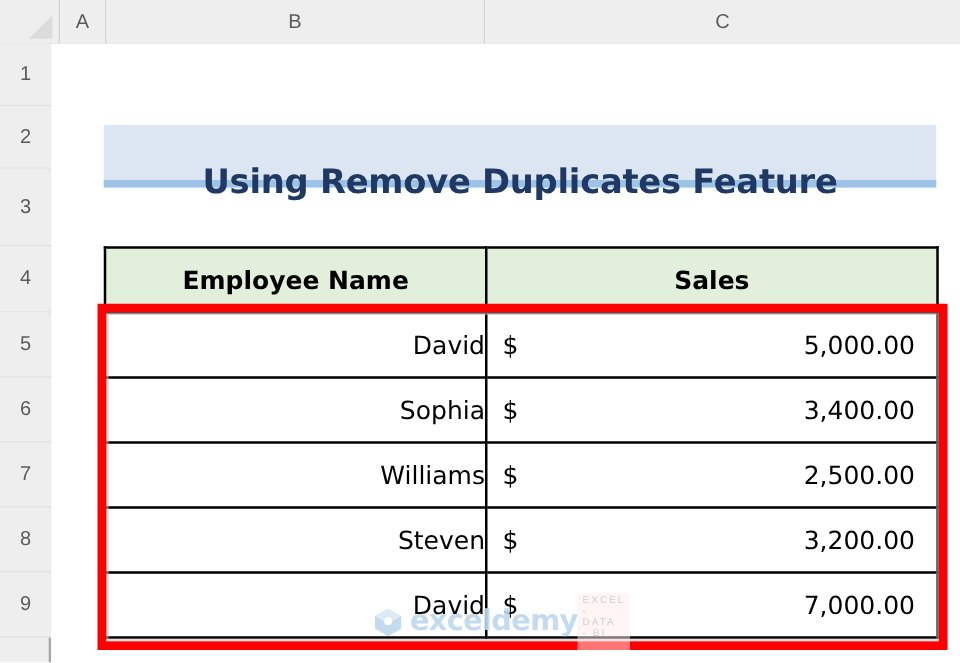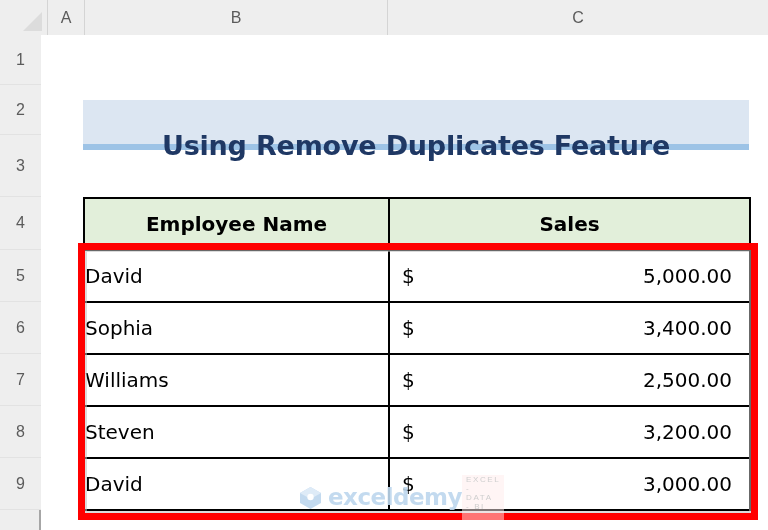--- a/index.html
+++ b/index.html
@@ -136,21 +136,21 @@
     color: #000000;
     text-align: center;
     vertical-align: middle;
   }
 
   td.name-cell {
     background: #ffffff;
     font-size: 20px;
     font-weight: normal;
     color: #000000;
-    text-align: left;
+    text-align: right;
     vertical-align: middle;
     margin-top: 16px;
   }
 
   td.sales-cell {
     background: #ffffff;
     vertical-align: middle;
   }
   .acct {
     display: flex;
@@ -318,21 +318,21 @@
               <span class="sym">$</span>
               <span class="amt">3,200.00</span>
             </div>
           </td>
         </tr>
         <tr>
           <td class="name-cell">David</td>
           <td class="sales-cell">
             <div class="acct">
               <span class="sym">$</span>
-              <span class="amt">3,000.00</span>
+              <span class="amt">7,000.00</span>
             </div>
           </td>
         </tr>
       </tbody>
     </table>
   </div>
 
   <div class="red-box">
     <div class="red-box-inner"></div>
   </div>

